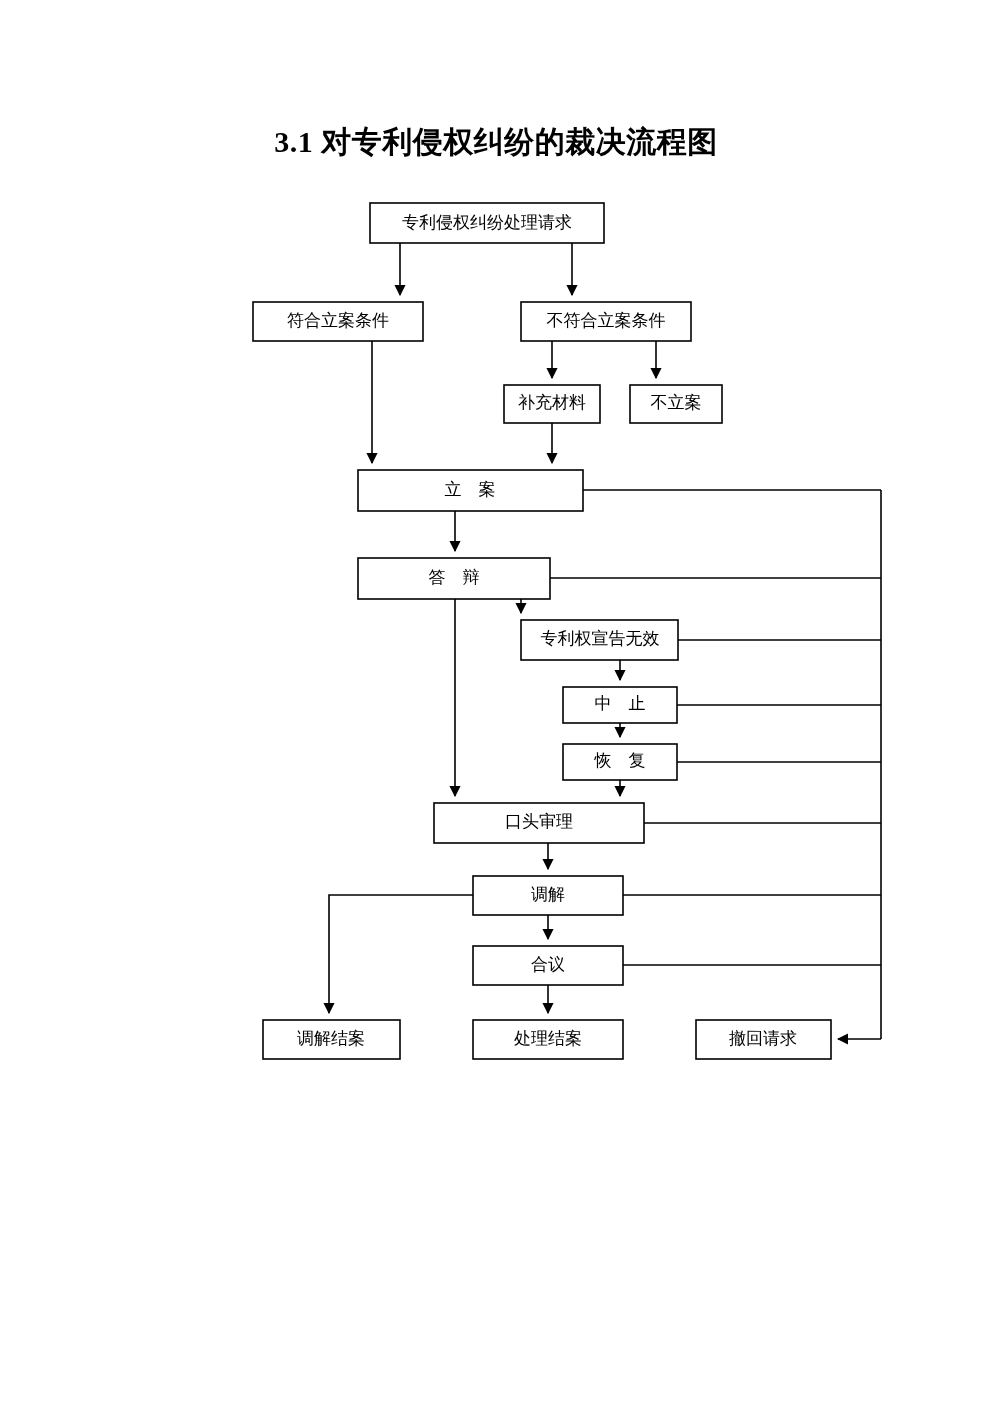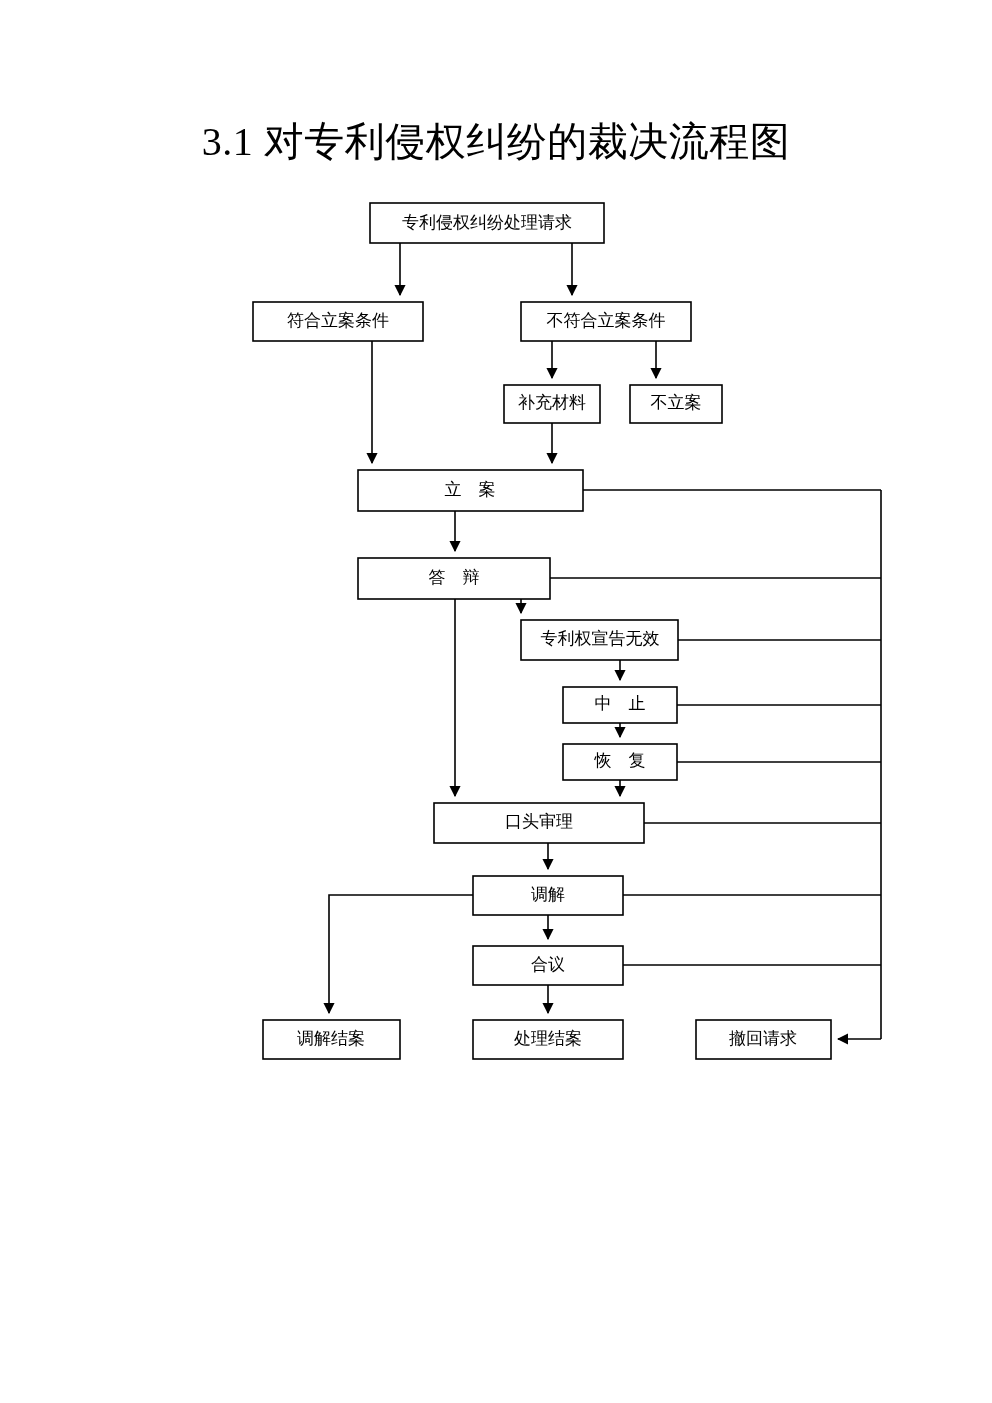--- a/index.html
+++ b/index.html
@@ -16,25 +16,25 @@
     overflow: hidden;
   }
   #page {
     position: relative;
     width: 992px;
     height: 1403px;
   }
   #title {
     position: absolute;
     left: 0;
-    top: 118px;
+    top: 124px;
     width: 992px;
     text-align: center;
-    font-size: 40px;
-    font-weight: normal;
+    font-size: 30px;
+    font-weight: bold;
     letter-spacing: 0.5px;
     line-height: 1.2;
   }
   #flow {
     position: absolute;
     left: 0;
     top: 0;
   }
   .node-label {
     font-size: 17px;

